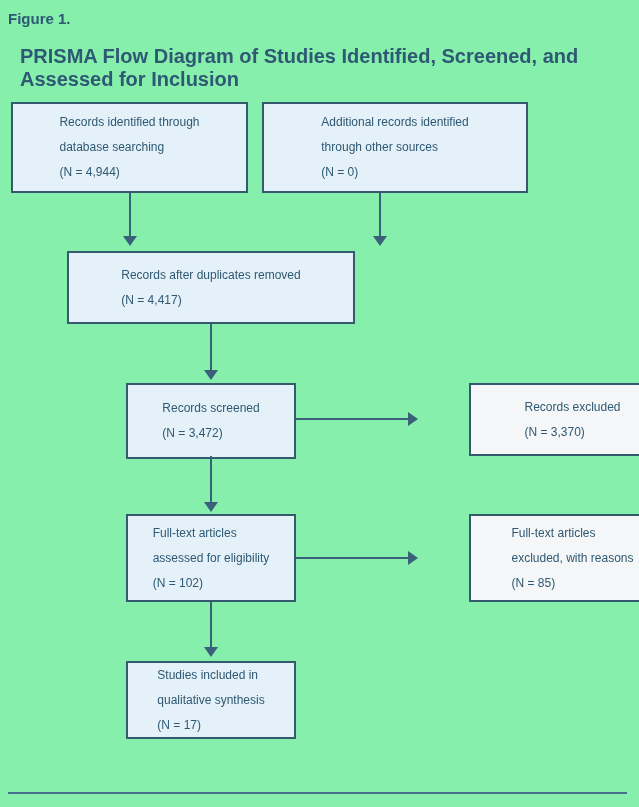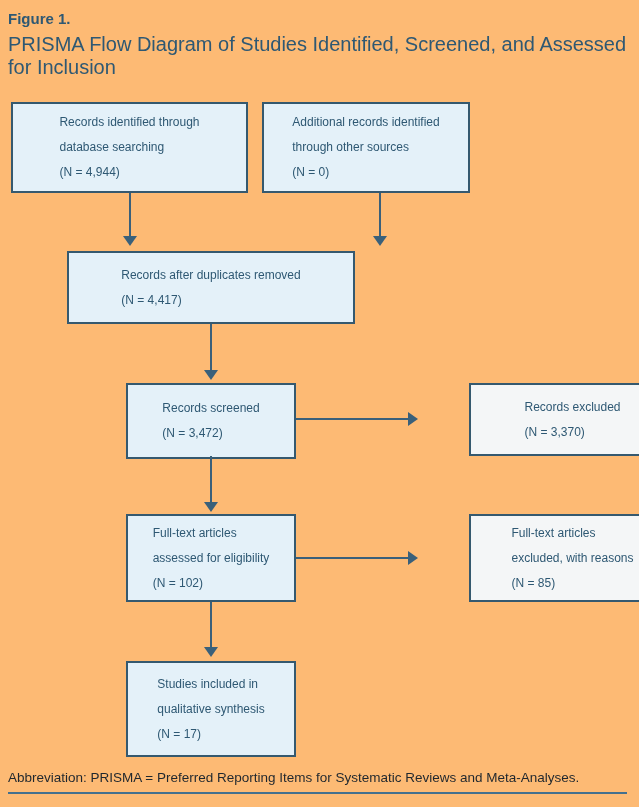--- a/index.html
+++ b/index.html
@@ -1,64 +1,64 @@
 <!DOCTYPE html>
 <html><head>
 <meta charset="utf-8">
 <style>
   html, body { margin: 0; padding: 0; background: #ffffff; }
   .canvas {
     position: relative;
     width: 639px;
     height: 807px;
-    background: #fdba74;
+    background: #86efac;
     font-family: "Liberation Sans", sans-serif;
     overflow: hidden;
   }
   .fig-label {
     position: absolute;
     left: 8px; top: 10px;
     font-size: 15px;
     font-weight: bold;
     color: #2E5873;
   }
   .fig-title {
     position: absolute;
     left: 8px; top: 33px;
     width: 620px;
-    margin: 0;
+    margin: 12px;
     font-size: 20px;
     line-height: 23px;
-    font-weight: normal;
+    font-weight: bold;
     color: #2E5873;
   }
   .node {
     position: absolute;
     box-sizing: border-box;
     display: flex;
     align-items: center;
     justify-content: center;
     white-space: pre-line;
     border: 2px solid #35596F;
     background: #E4F1F9;
     color: #2E5873;
     font-weight: normal;
     font-size: 12px;
     line-height: 25px;
   }
   .node.alt { background: #F4F6F7; margin-left: 48px; }
 
   #n0 { left: 11px;  top: 102px; width: 237px; height: 91px; }
-  #n1 { left: 262px; top: 102px; width: 208px; height: 91px; }
+  #n1 { left: 262px; top: 102px; width: 266px; height: 91px; }
   #n2 { left: 67px;  top: 251px; width: 288px; height: 73px; }
   #n3 { left: 126px; top: 383px; width: 170px; height: 76px; }
   #n4 { left: 421px; top: 383px; width: 207px; height: 73px; }
   #n5 { left: 126px; top: 514px; width: 170px; height: 88px; }
   #n6 { left: 421px; top: 514px; width: 207px; height: 88px; }
-  #n7 { left: 126px; top: 661px; width: 170px; height: 96px; }
+  #n7 { left: 126px; top: 661px; width: 170px; height: 78px; }
 
   .arr-v {
     position: absolute;
     width: 2px;
     background: #3A607A;
   }
   .arr-v::after {
     content: '';
     position: absolute;
     left: -6px; bottom: -10px;
@@ -134,16 +134,15 @@
 (N = 17)</div>
 
   <div class="arr-v" id="a0"></div>
   <div class="arr-v" id="a1"></div>
   <div class="arr-v" id="a2"></div>
   <div class="arr-v" id="a3"></div>
   <div class="arr-v" id="a4"></div>
   <div class="arr-h" id="a5"></div>
   <div class="arr-h" id="a6"></div>
 
-  <div class="footer-note">Abbreviation: PRISMA = Preferred Reporting Items for Systematic Reviews and Meta-Analyses.</div>
   <div class="footer-rule"></div>
 
 </div>
 
 </body></html>

